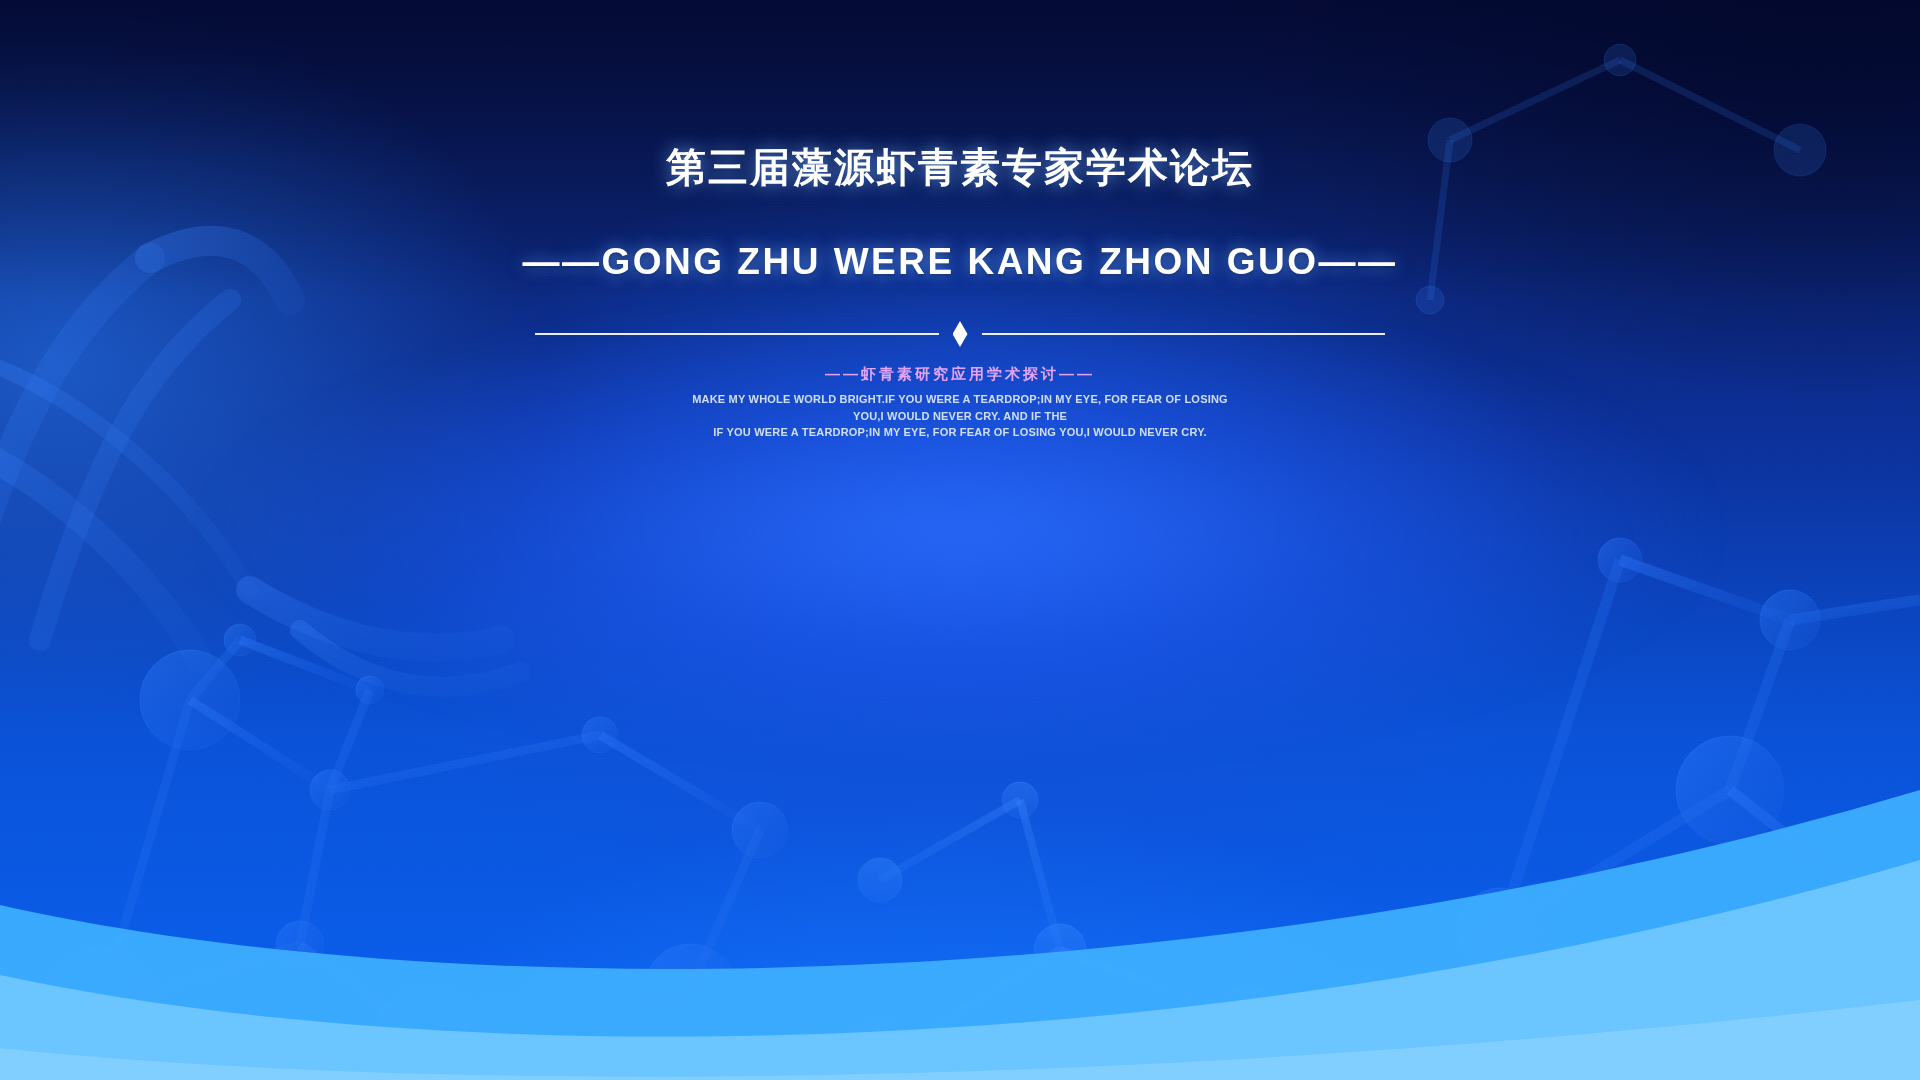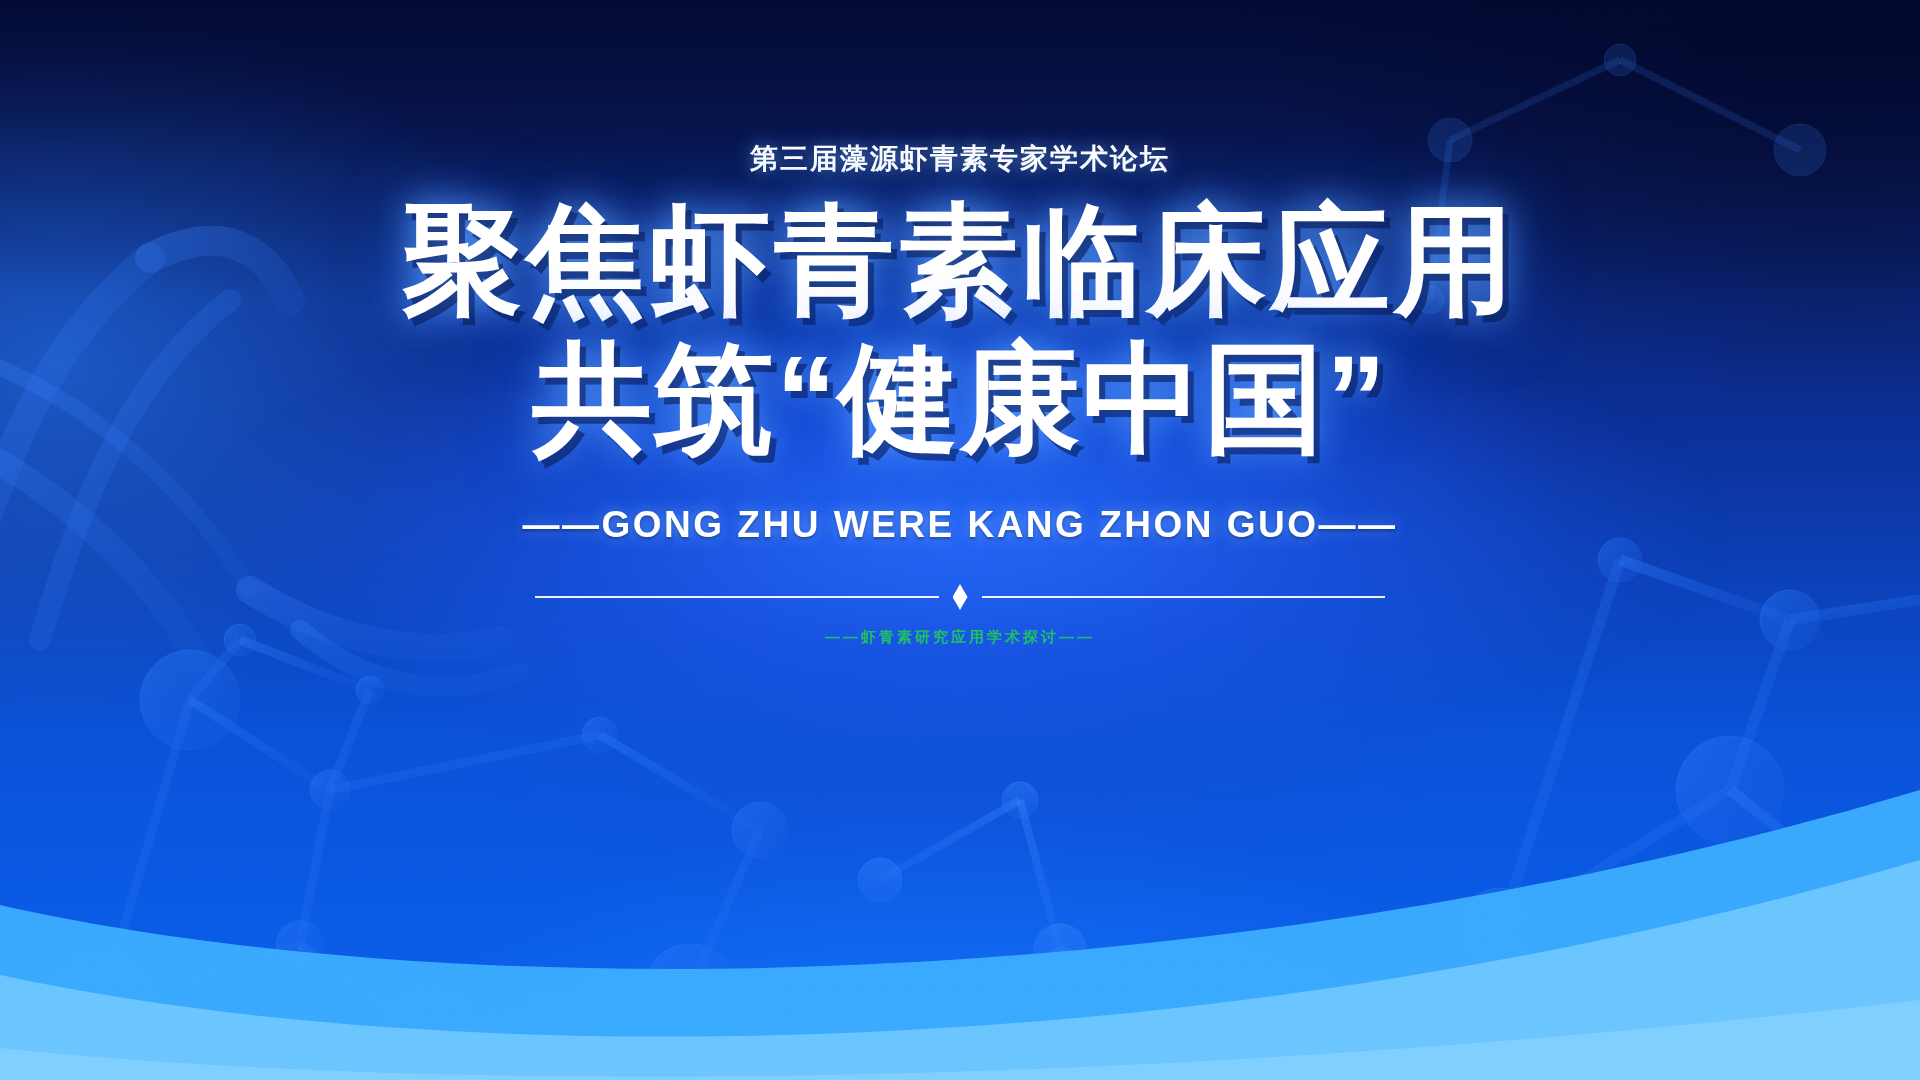--- a/index.html
+++ b/index.html
@@ -66,21 +66,21 @@
     position: absolute;
     inset: 0;
     display: flex;
     flex-direction: column;
     align-items: center;
   }
 
   .eyebrow {
     margin-top: 140px;
     color: #ffffff;
-    font-size: 28px;
+    font-size: 40px;
     font-weight: 700;
     letter-spacing: 2px;
     text-shadow: 0 0 18px rgba(120,180,255,.75), 0 2px 4px rgba(0,20,80,.55);
     white-space: nowrap;
     text-align: right;
   }
 
   .title-block {
     margin-top: 22px;
     text-align: center;
@@ -127,21 +127,21 @@
   .divider .diamond {
     width: 15px;
     height: 26px;
     margin: 0 14px;
     background: #ffffff;
     clip-path: polygon(50% 0%, 100% 50%, 50% 100%, 0% 50%);
   }
 
   .footnote-cn {
     margin-top: 18px;
-    color: #22c55e;
+    color: #f0abfc;
     font-size: 15px;
     font-weight: 700;
     letter-spacing: 3px;
     white-space: nowrap;
     opacity: .95;
   }
   .footnote-en {
     margin-top: 7px;
     width: 560px;
     text-align: center;
@@ -270,30 +270,30 @@
     <path d="M0 1048 C 400 1090, 1100 1095, 1920 1000 L1920 1080 L0 1080 Z" fill="#8fd5ff" fill-opacity=".6"></path>
   </svg>
 
   <div class="bg-noise"></div>
   <div class="center-glow"></div>
 
   <div class="content">
 
     <div class="eyebrow">第三届藻源虾青素专家学术论坛</div>
 
-    <div class="title-block">
-      <div class="title-line">聚焦虾青素临床应用</div>
-      <div class="title-line second">共筑“健康中国”</div>
-    </div>
 
     <div class="pinyin">——GONG ZHU WERE KANG ZHON GUO——</div>
 
     <div class="divider">
       <div class="rule"></div>
       <div class="diamond"></div>
       <div class="rule"></div>
     </div>
 
     <div class="footnote-cn">——虾青素研究应用学术探讨——</div>
 
+    <div class="footnote-en">
+      <span>MAKE MY WHOLE WORLD BRIGHT.IF YOU WERE A TEARDROP;IN MY EYE, FOR FEAR OF LOSING YOU,I WOULD NEVER CRY. AND IF THE</span>
+      <span>IF YOU WERE A TEARDROP;IN MY EYE, FOR FEAR OF LOSING YOU,I WOULD NEVER CRY.</span>
+    </div>
 
   </div>
 </div>
 
 </body></html>

